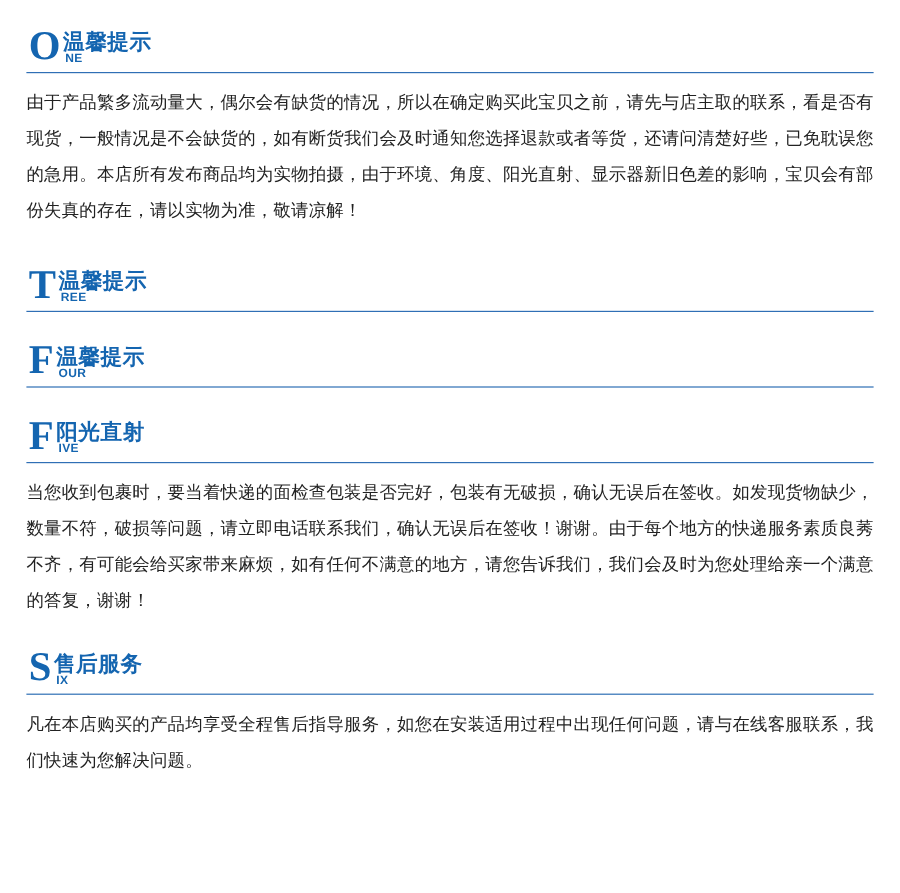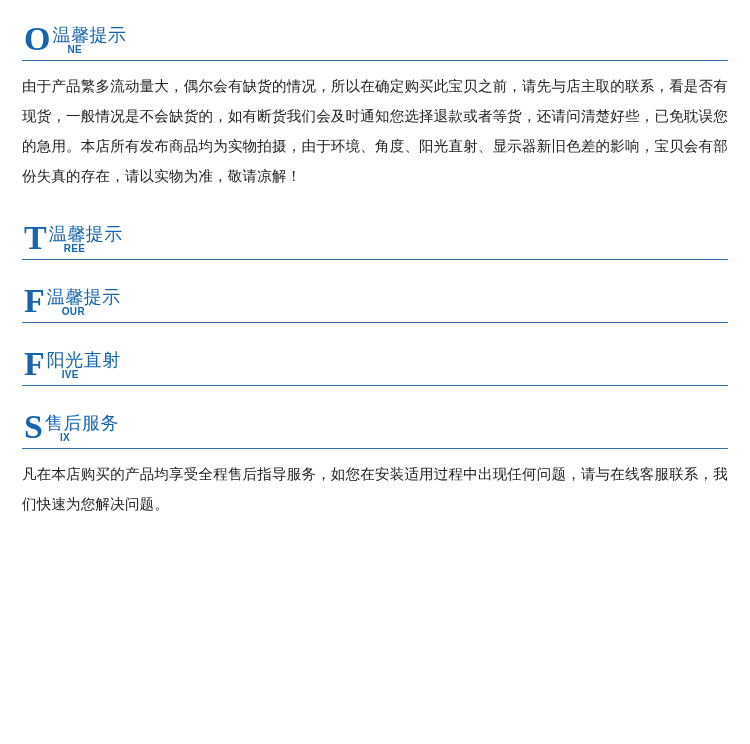--- a/index.html
+++ b/index.html
@@ -44,33 +44,33 @@
   }
   .head-text {
     display: flex;
     flex-direction: column;
     justify-content: flex-end;
     position: relative;
     top: 1px;
   }
   .cn-title {
     font-size: 18px;
-    font-weight: 400;
+    font-weight: 700;
     color: #1465b0;
     line-height: 20px;
     letter-spacing: 0.5px;
   }
   .en-sub {
     font-size: 10px;
     font-weight: 700;
     color: #1465b0;
     line-height: 11px;
     letter-spacing: 0.3px;
     margin-top: -1px;
-    margin-left: 15px;
+    margin-left: 2px;
   }
   .rule {
     border: 0;
     border-top: 1px solid #2f6fb5;
     margin: 6px 0 0 0;
     width: 100%;
     height: 0;
   }
   .body-text {
     font-size: 14.5px;
@@ -130,20 +130,21 @@
 
   <div class="section">
     <div class="sec-head">
       <span class="big-letter">F</span>
       <span class="head-text">
         <span class="cn-title">阳光直射</span>
         <span class="en-sub">IVE</span>
       </span>
     </div>
     <hr class="rule">
+    <p class="body-text">当您收到包裹时，要当着快递的面检查包装是否完好，包装有无破损，确认无误后在签收。如发现货物缺少，数量不符，破损等问题，请立即电话联系我们，确认无误后在签收！谢谢。由于每个地方的快递服务素质良莠不齐，有可能会给买家带来麻烦，如有任何不满意的地方，请您告诉我们，我们会及时为您处理给亲一个满意的答复，谢谢！</p>
   </div>
 
   <div class="sec-gap-md"></div>
 
   <div class="section">
     <div class="sec-head">
       <span class="big-letter">S</span>
       <span class="head-text">
         <span class="cn-title">售后服务</span>
         <span class="en-sub">IX</span>

